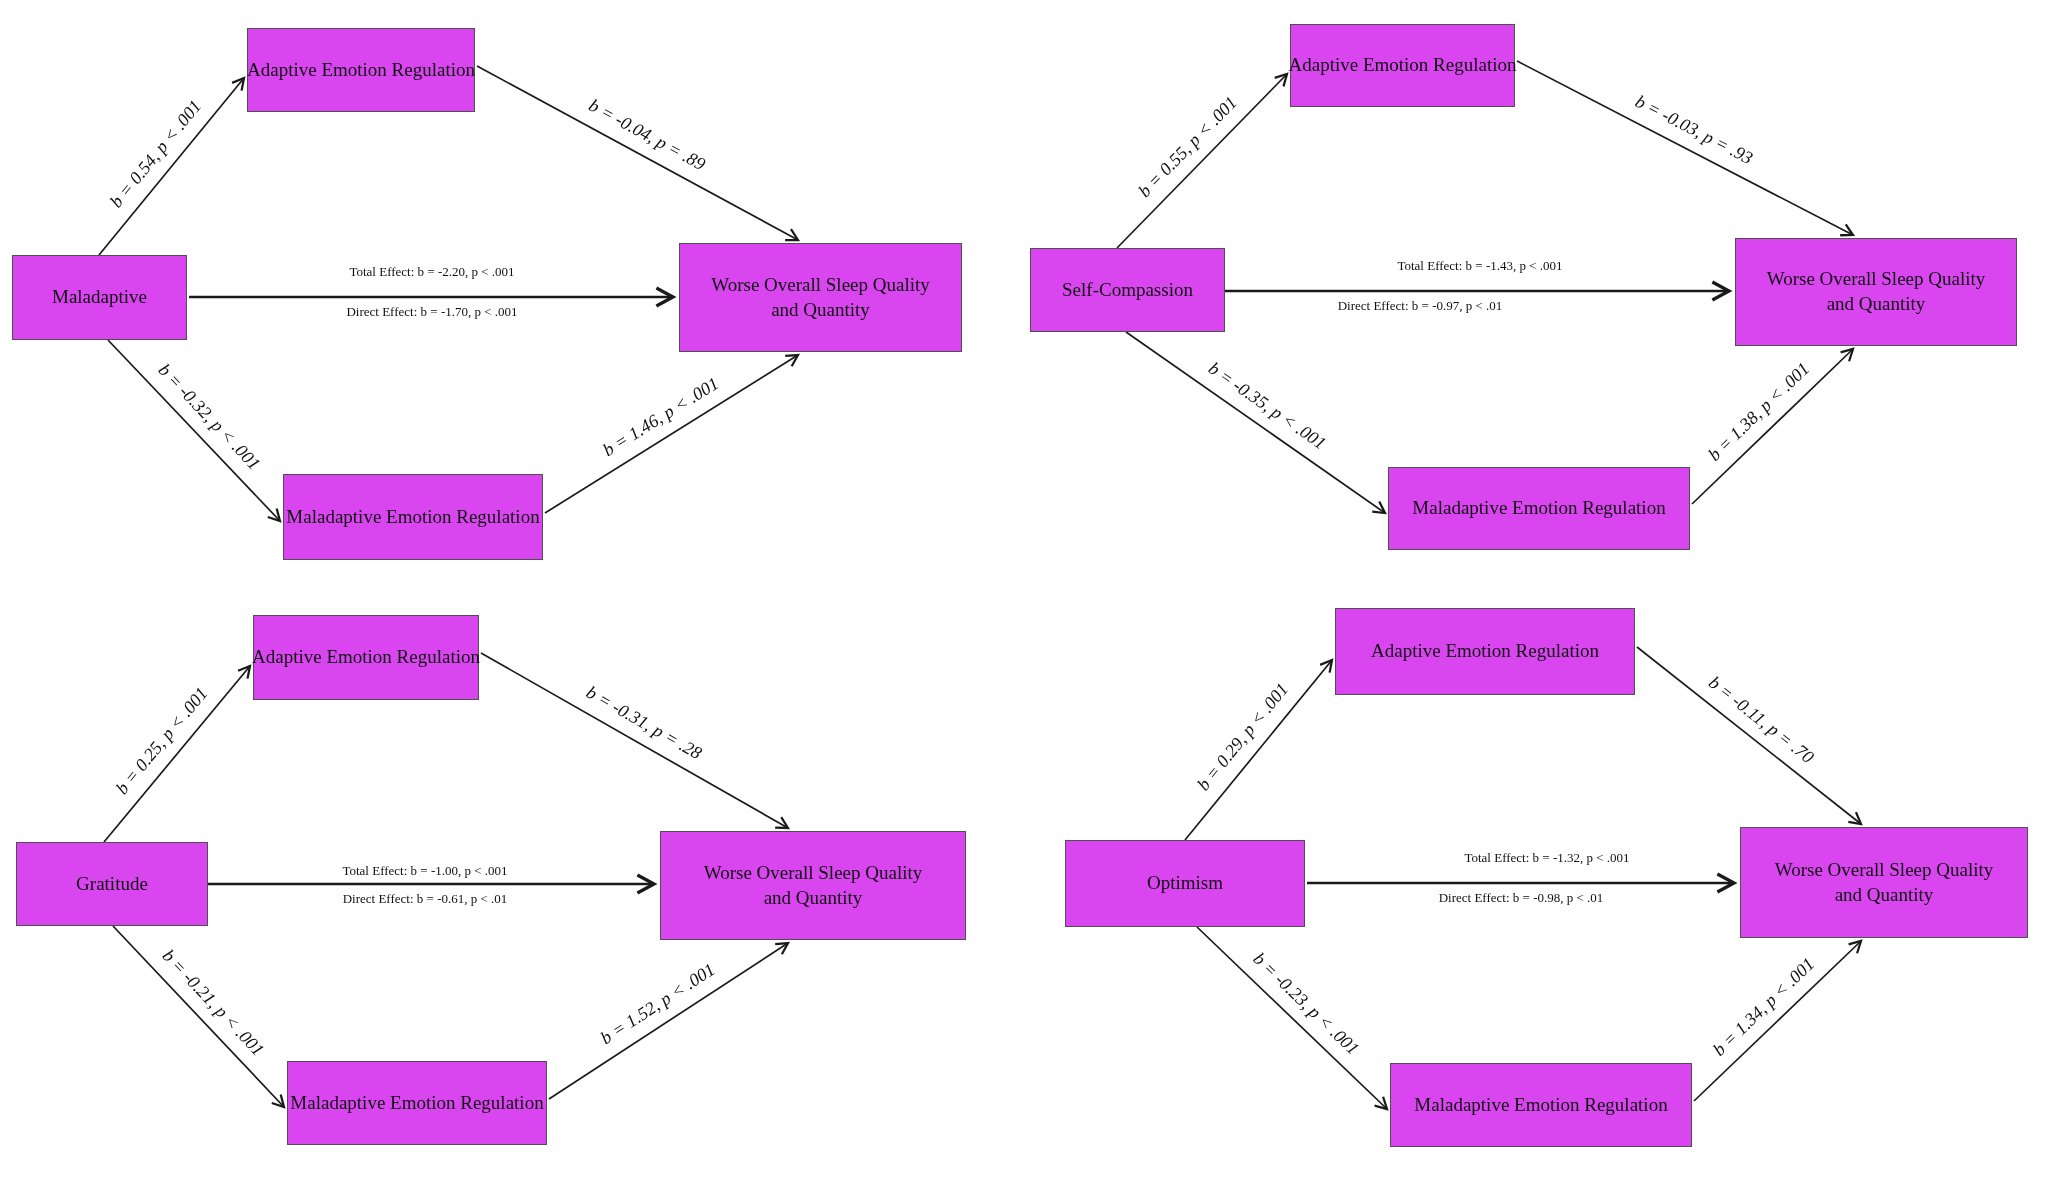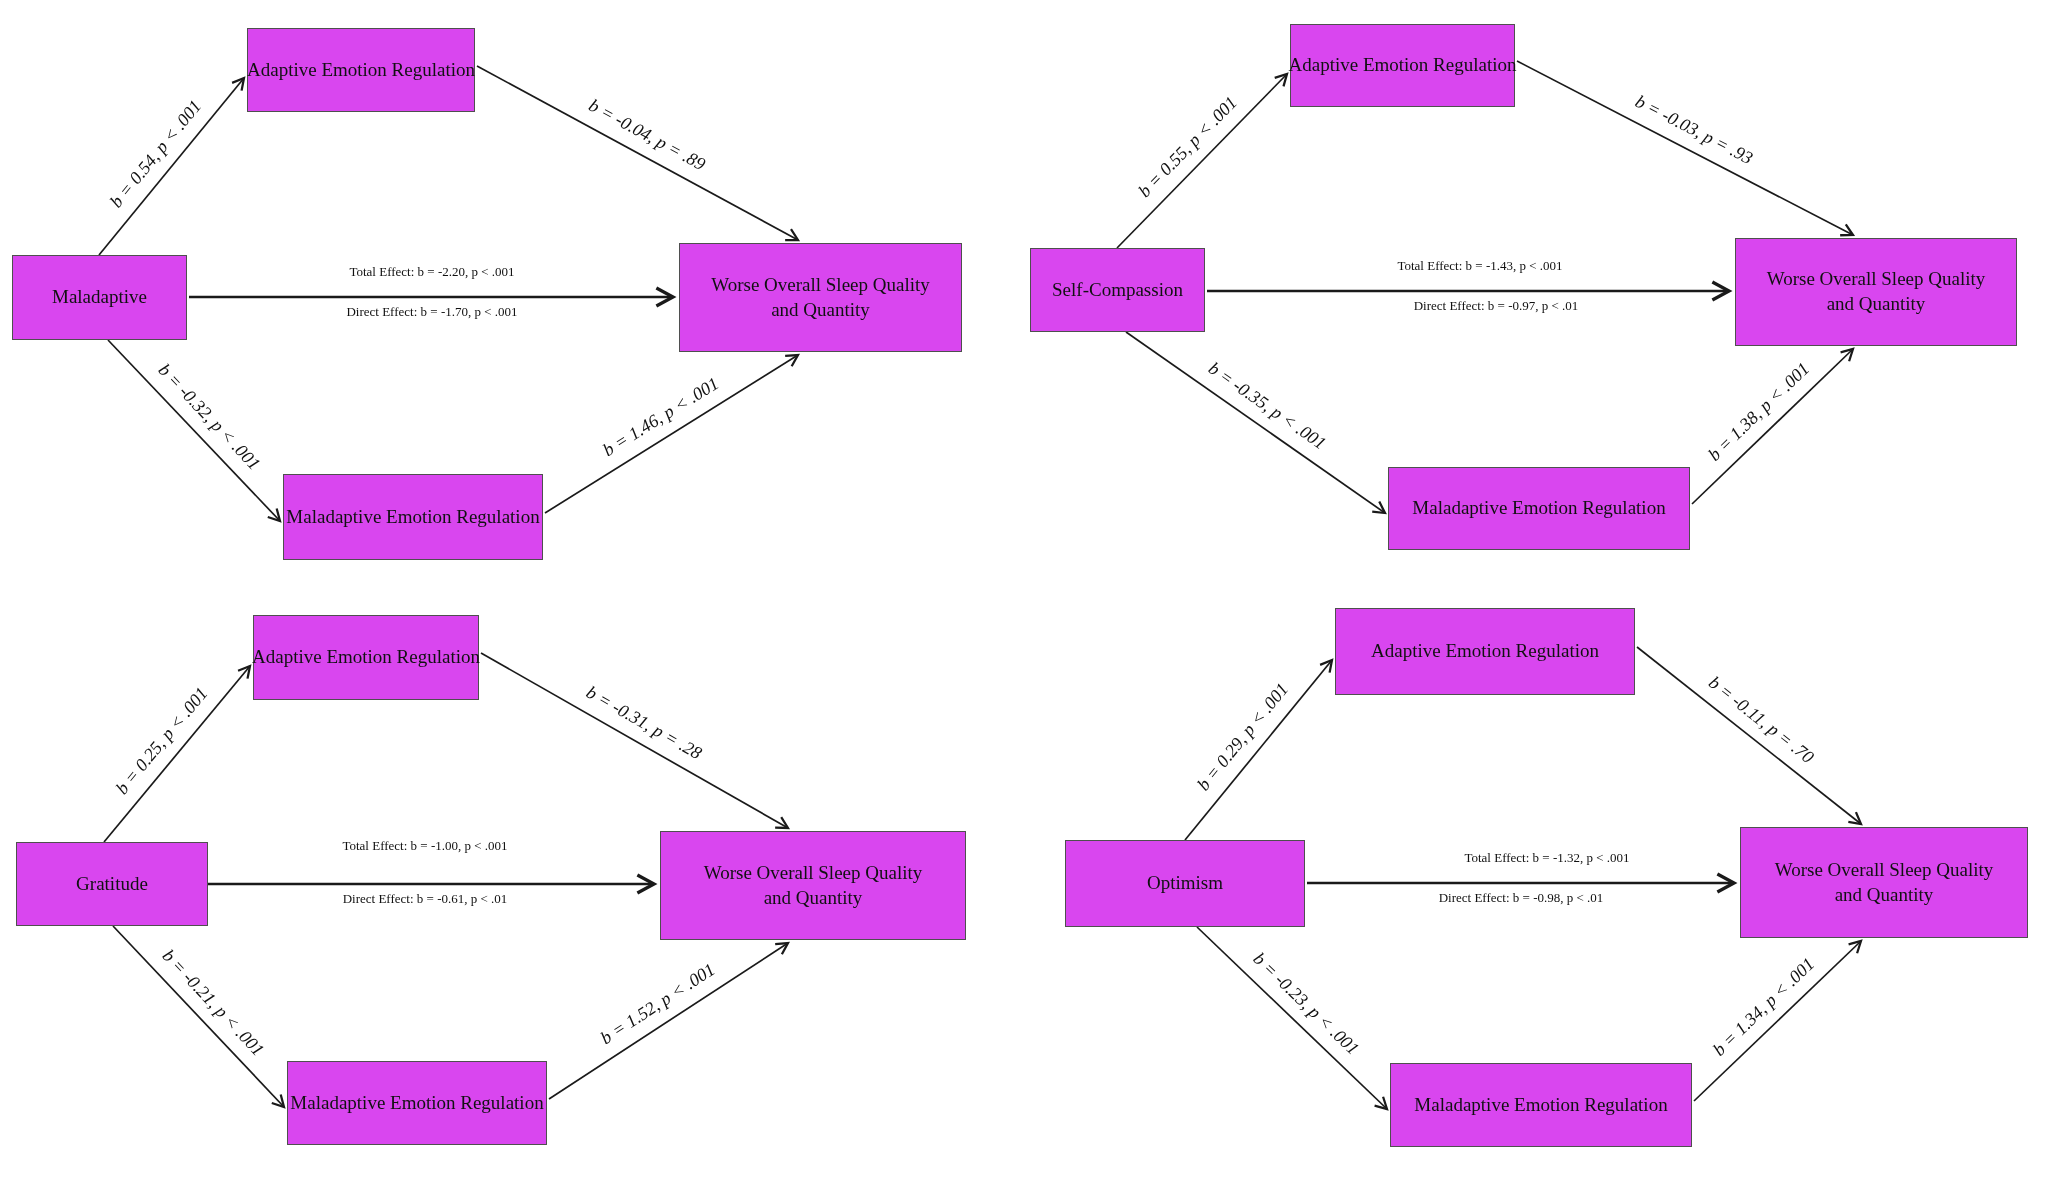--- a/index.html
+++ b/index.html
@@ -28,40 +28,40 @@
   .q1-adap{left:247px;top:28px;width:228px;height:84px}
   .q1-out {left:679px;top:243px;width:283px;height:109px}
   .q1-mal {left:283px;top:474px;width:260px;height:86px}
   .q1-a1{left:156px;top:154px;transform:translate(-50%,-50%) rotate(-50.7deg)}
   .q1-b1{left:647px;top:135px;transform:translate(-50%,-50%) rotate(28.5deg)}
   .q1-a2{left:209px;top:417px;transform:translate(-50%,-50%) rotate(46.5deg)}
   .q1-b2{left:661px;top:417px;transform:translate(-50%,-50%) rotate(-32deg)}
   .q1-tot{left:432px;top:264px}
   .q1-dir{left:432px;top:304px}
   
-  .q2-pred{left:1030px;top:248px;width:175px;height:84px}
+  .q2-pred{left:1030px;top:248px;width:195px;height:84px}
   .q2-adap{left:1290px;top:24px;width:225px;height:83px}
   .q2-out {left:1735px;top:238px;width:282px;height:108px}
   .q2-mal {left:1388px;top:467px;width:302px;height:83px}
   .q2-a1{left:1188px;top:147px;transform:translate(-50%,-50%) rotate(-45.7deg)}
   .q2-b1{left:1694px;top:130px;transform:translate(-50%,-50%) rotate(27.4deg)}
   .q2-a2{left:1267px;top:406px;transform:translate(-50%,-50%) rotate(34.9deg)}
   .q2-b2{left:1759px;top:412px;transform:translate(-50%,-50%) rotate(-43.9deg)}
   .q2-tot{left:1480px;top:258px}
-  .q2-dir{left:1496px;top:298px}
+  .q2-dir{left:1420px;top:298px}
   
   .q3-pred{left:16px;top:842px;width:192px;height:84px}
   .q3-adap{left:253px;top:615px;width:226px;height:85px}
   .q3-out {left:660px;top:831px;width:306px;height:109px}
   .q3-mal {left:287px;top:1061px;width:260px;height:84px}
   .q3-a1{left:162px;top:741px;transform:translate(-50%,-50%) rotate(-50.3deg)}
   .q3-b1{left:644px;top:723px;transform:translate(-50%,-50%) rotate(29.7deg)}
   .q3-a2{left:213px;top:1003px;transform:translate(-50%,-50%) rotate(46.6deg)}
   .q3-b2{left:658px;top:1004px;transform:translate(-50%,-50%) rotate(-33.1deg)}
-  .q3-tot{left:425px;top:838px}
+  .q3-tot{left:425px;top:863px}
   .q3-dir{left:425px;top:891px}
   
   .q4-pred{left:1065px;top:840px;width:240px;height:87px}
   .q4-adap{left:1335px;top:608px;width:300px;height:87px}
   .q4-out {left:1740px;top:827px;width:288px;height:111px}
   .q4-mal {left:1390px;top:1063px;width:302px;height:84px}
   .q4-a1{left:1243px;top:737px;transform:translate(-50%,-50%) rotate(-50.8deg)}
   .q4-b1{left:1761px;top:720px;transform:translate(-50%,-50%) rotate(38.3deg)}
   .q4-a2{left:1306px;top:1004px;transform:translate(-50%,-50%) rotate(43.8deg)}
   .q4-b2{left:1764px;top:1007px;transform:translate(-50%,-50%) rotate(-43.8deg)}

